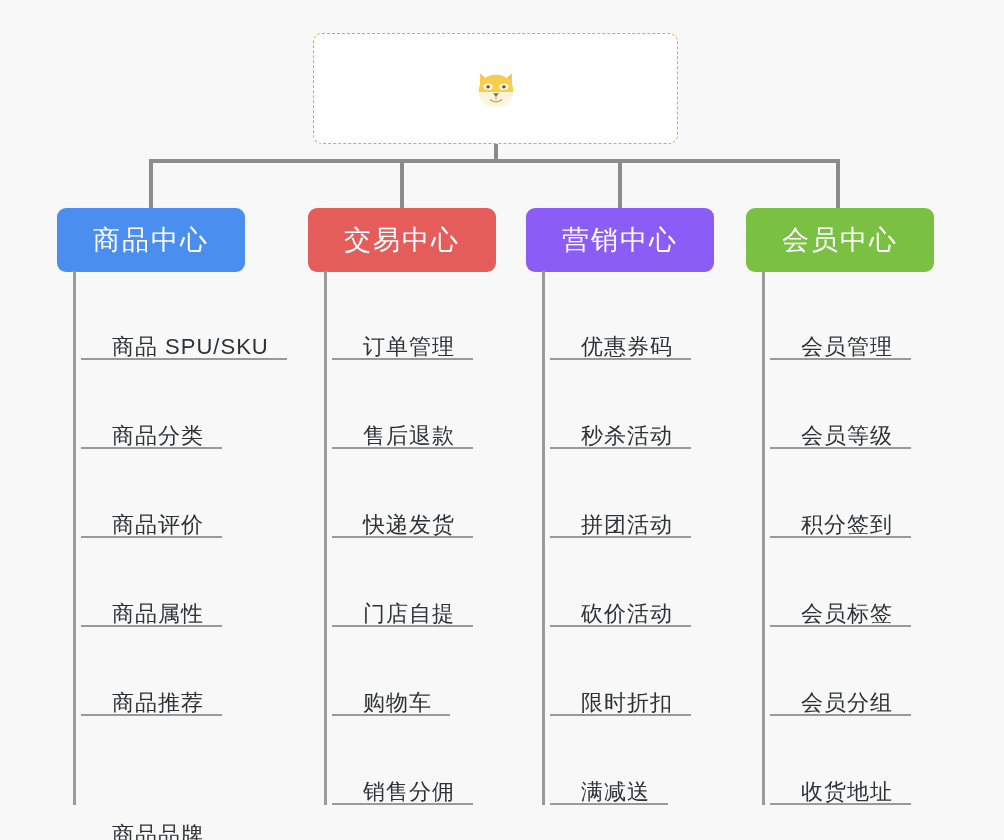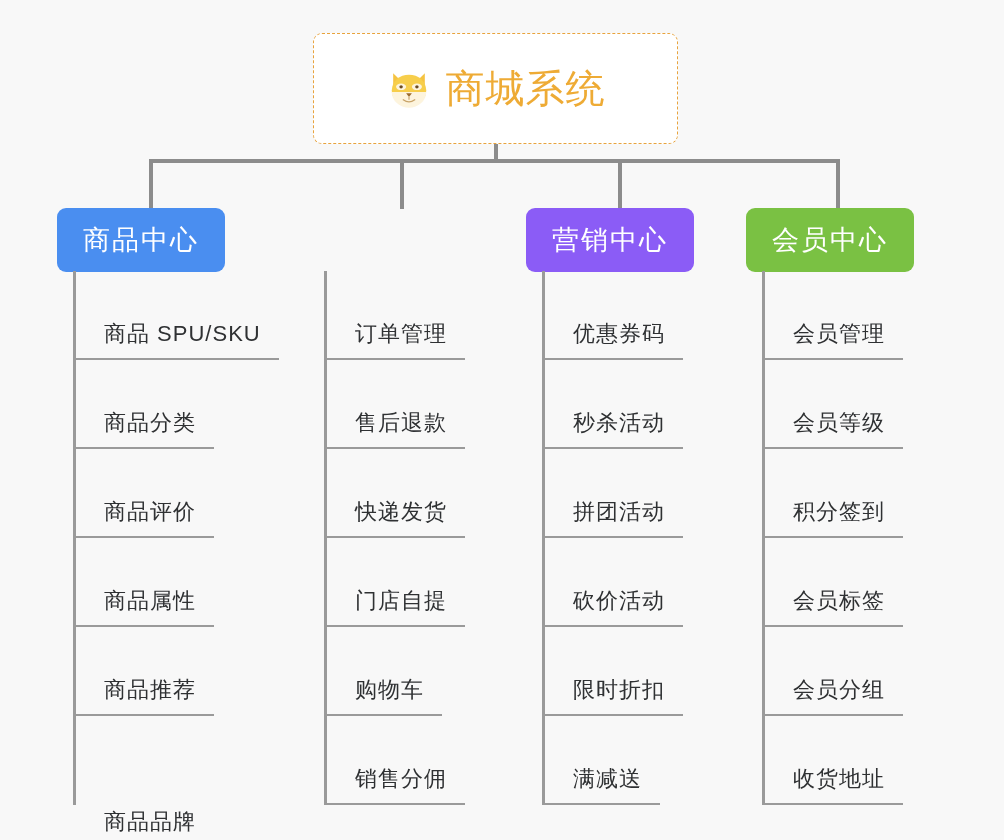--- a/index.html
+++ b/index.html
@@ -53,21 +53,21 @@
   .conn {
     position: absolute;
     background: #8c8c8c;
   }
   .conn-v { width: 4px; }
   .conn-h { height: 4px; }
 
   
   .cat-box {
     position: absolute;
-    width: 168px;
+    width: 188px;
     height: 64px;
     border-radius: 9px;
     display: flex;
     align-items: center;
     justify-content: center;
     color: #ffffff;
     font-size: 27px;
     letter-spacing: 2px;
   }
 
@@ -81,26 +81,26 @@
   .leaf-spine {
     position: absolute;
     left: 16px;
     top: 0;
     width: 3px;
     background: #9a9a9a;
   }
 
   .leaf-item {
     position: absolute;
-    left: 16px;
+    left: 24px;
     height: 89px;
     display: flex;
     align-items: flex-end;
     padding-left: 31px;
-    padding-bottom: 13px;
+    padding-bottom: 0;
     border-bottom: 2px solid #9a9a9a;
   }
 
   .leaf-label {
     font-size: 22px;
     color: #2f3133;
     white-space: nowrap;
     letter-spacing: 1px;
     line-height: 1.05;
     padding-right: 18px;
@@ -118,21 +118,20 @@
       <ellipse cx="32" cy="34" rx="24" ry="22" fill="#f7ce4b"></ellipse>
       <path d="M8 36 a24 22 0 0 0 48 0 z" fill="#fdf4dd"></path>
       <ellipse cx="21" cy="29" rx="7" ry="4.5" fill="#fdf4dd"></ellipse>
       <ellipse cx="43" cy="29" rx="7" ry="4.5" fill="#fdf4dd"></ellipse>
       <ellipse cx="21" cy="29" rx="2.4" ry="2.2" fill="#6b4b22"></ellipse>
       <ellipse cx="43" cy="29" rx="2.4" ry="2.2" fill="#6b4b22"></ellipse>
       <path d="M28 38 h8 l-4 5 z" fill="#9a6a2e"></path>
       <path d="M32 43 v4" stroke="#c8a368" stroke-width="1.6" fill="none"></path>
       <path d="M24 47 q8 6 16 0" stroke="#c8a368" stroke-width="1.8" fill="none" stroke-linecap="round"></path>
     </svg>
-    <span class="root-title">商城系统</span>
   </div>
 
   <div class="conn conn-v" style="left:494px; top:144px; height:18px;"></div>
 
   <div class="conn conn-h" style="left:149px; top:159px; width:691px;"></div>
 
   <div class="conn conn-v" style="left:149px; top:159px; height:50px;"></div>
   <div class="conn conn-v" style="left:400px; top:159px; height:50px;"></div>
   <div class="conn conn-v" style="left:618px; top:159px; height:50px;"></div>
   <div class="conn conn-v" style="left:836px; top:159px; height:50px;"></div>
@@ -155,20 +154,23 @@
       <span class="leaf-label">商品属性</span>
     </div>
     <div class="leaf-item" style="top:356px;">
       <span class="leaf-label">商品推荐</span>
     </div>
     <div class="leaf-item" style="top:445px;margin-top:43px;">
       <span class="leaf-label">商品品牌</span>
     </div>
   </div>
 
+  <div class="cat-box" style="left:308px; top:208px; background:#e45d5b;">
+    <span>交易中心</span>
+  </div>
   <div class="leaf-col" style="left:308px;">
     <div class="leaf-spine" style="height:534px;"></div>
     <div class="leaf-item" style="top:0px;">
       <span class="leaf-label">订单管理</span>
     </div>
     <div class="leaf-item" style="top:89px;">
       <span class="leaf-label">售后退款</span>
     </div>
     <div class="leaf-item" style="top:178px;">
       <span class="leaf-label">快递发货</span>

